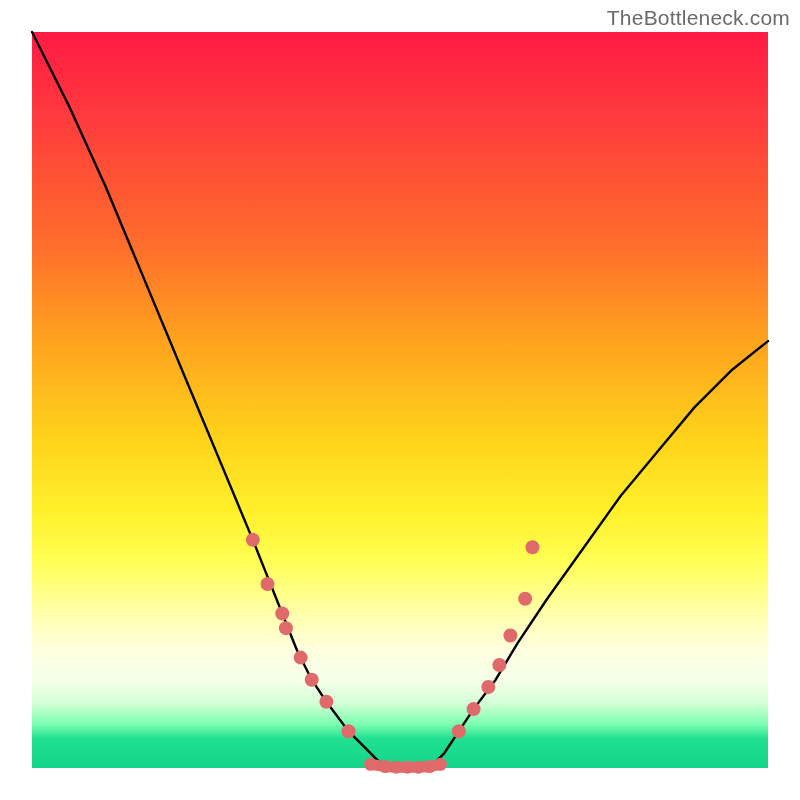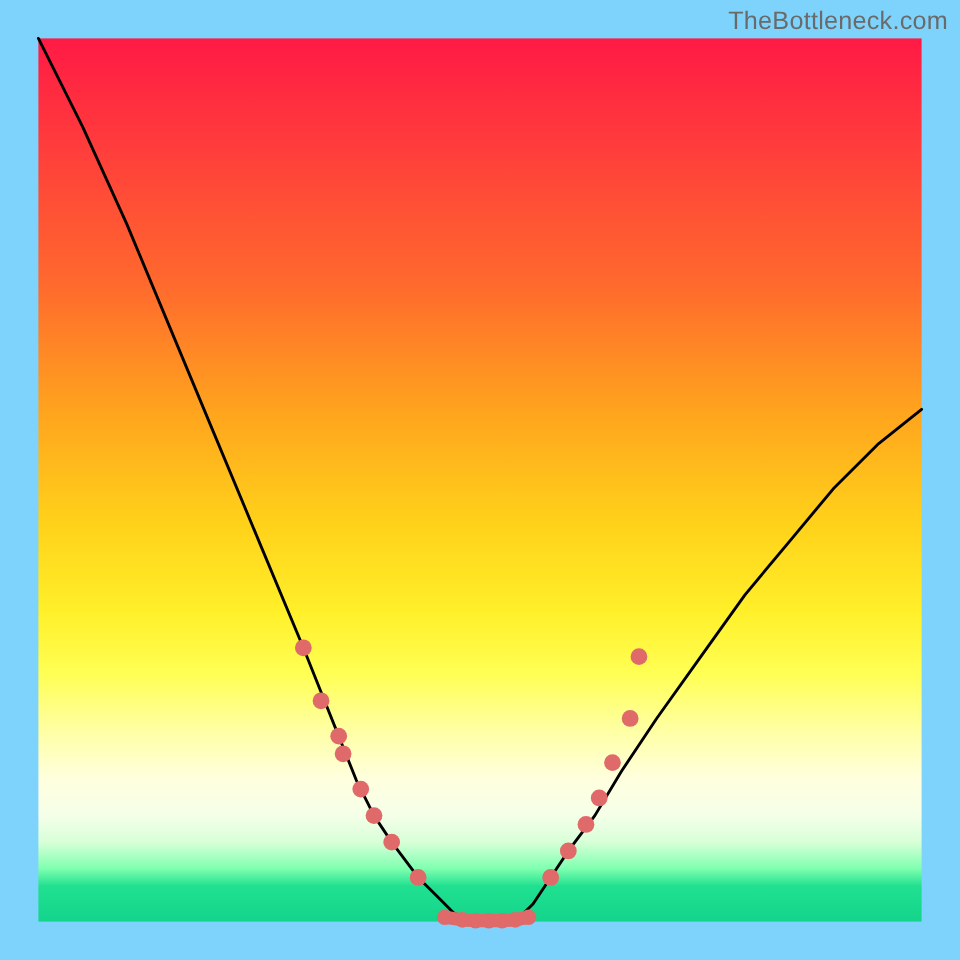--- a/index.html
+++ b/index.html
@@ -8,21 +8,21 @@
     width: 800px;
     height: 800px;
     background: #000;
     overflow: hidden;
     font-family: Arial, Helvetica, sans-serif;
   }
   .frame {
     position: relative;
     width: 800px;
     height: 800px;
-    background: #7dd3fc;
+    background: #ffffff;
   }
   .plot-area {
     position: absolute;
     left: 32px;
     top: 32px;
     width: 736px;
     height: 736px;
     background: linear-gradient(to bottom,
       #ff1a45 0%,
       #ff3c3c 12%,

